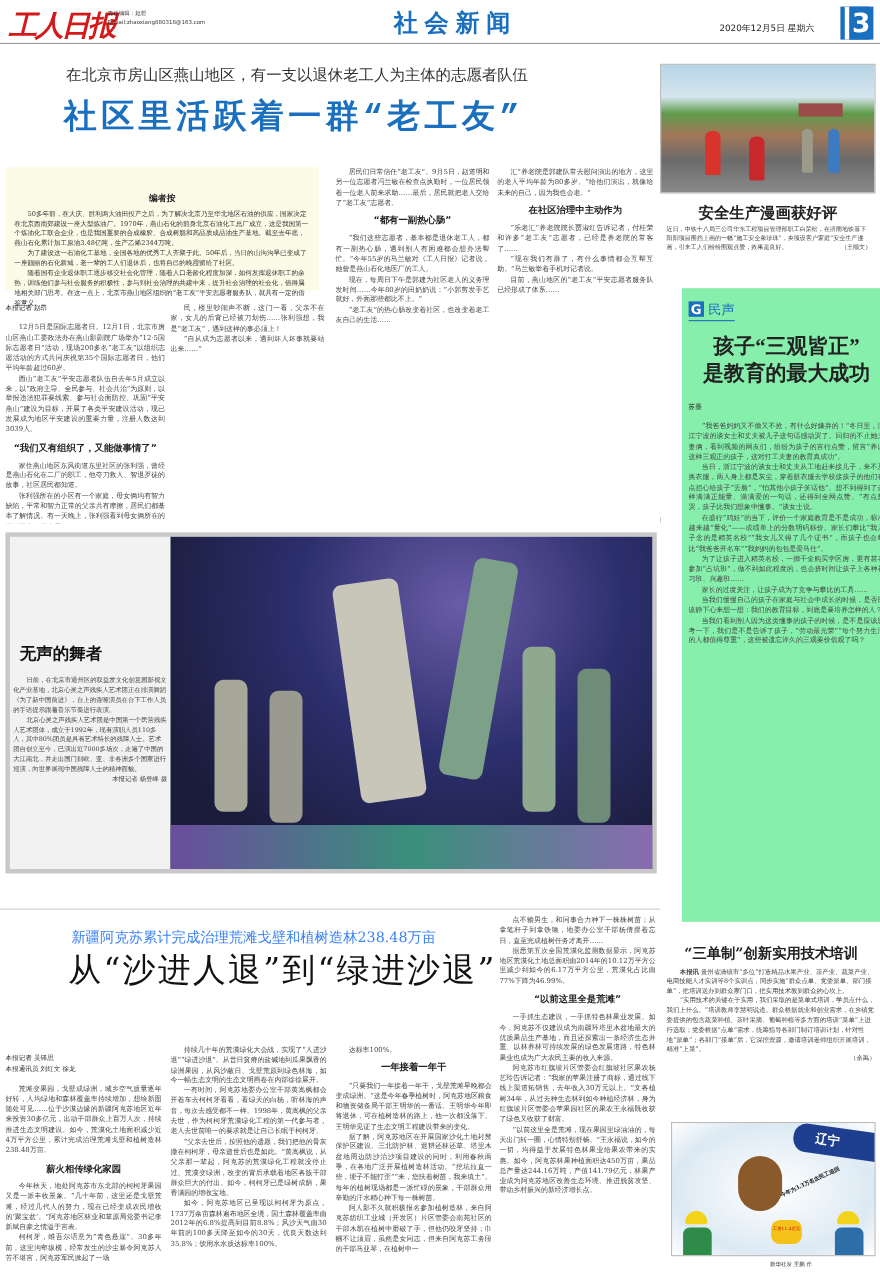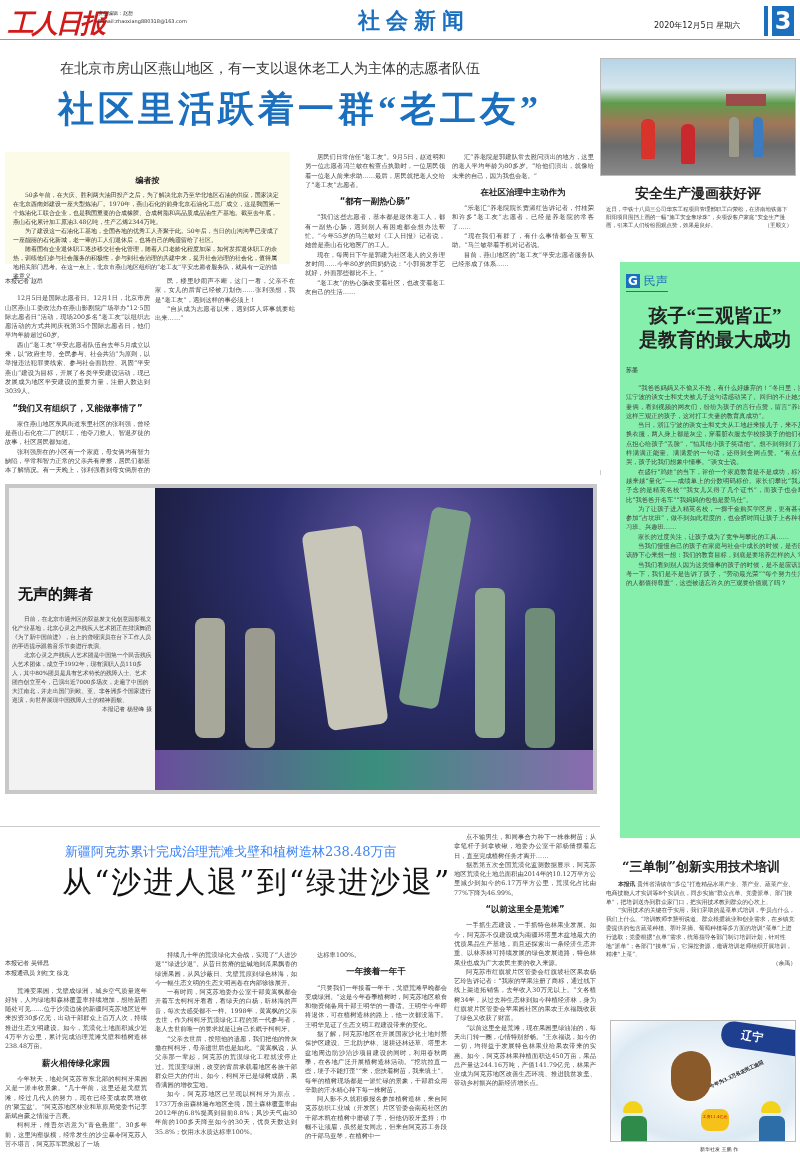--- a/index.html
+++ b/index.html
@@ -5,21 +5,21 @@
 *{box-sizing:border-box;margin:0;padding:0}
 body{width:800px;height:1157px;background:#fff;font-family:"DejaVu Serif",serif;color:#222;position:relative;overflow:hidden}
 .abs{position:absolute}
 .masthead{left:0;top:0;width:800px;height:40px;border-bottom:1px solid #999}
 .logo{left:8px;top:6px;font-size:26px;font-weight:bold;color:#d21a1a;font-style:italic;letter-spacing:-2px;font-family:"DejaVu Serif",serif}
 .editor{left:98px;top:9px;font-size:5px;color:#333;line-height:8px;font-family:"DejaVu Sans",sans-serif}
 .section{left:358px;top:6px;font-size:22px;font-weight:bold;color:#1a6fbf;letter-spacing:6px;font-family:"DejaVu Sans",sans-serif}
 .date{left:654px;top:20px;font-size:8px;color:#222;font-family:"DejaVu Sans",sans-serif}
 .pagenum{left:768px;top:6px;width:26px;height:30px;background:#1a6fbf;color:#fff;font-weight:bold;font-size:24px;text-align:center;line-height:30px;font-family:"DejaVu Sans",sans-serif;border-left:4px solid #fff;box-shadow:-4px 0 0 #1a6fbf}
 .kicker{left:60px;top:60px;font-size:14px;color:#333}
-.headline{left:58px;top:85px;font-size:36px;font-weight:bold;color:#1a6fbf;letter-spacing:4px;font-family:Liberation Serif, serif}
+.headline{left:58px;top:85px;font-size:30px;font-weight:bold;color:#1a6fbf;letter-spacing:4px;font-family:Liberation Mono, monospace}
 .editornote{left:5px;top:152px;width:285px;height:112px;background:#fcfbe8;padding:23px 8px}
 .editornote h4{font-size:8px;text-align:center;margin-bottom:4px}
 .editornote p{font-size:6px;line-height:9px;text-indent:12px;color:#333}
 .txtcol{font-size:6.3px;line-height:9.3px;color:#444;text-align:justify}
 .txtcol p{text-indent:12px}
 .sub{font-size:8.5px;font-weight:bold;text-align:center;margin:8px 0 6px;color:#222;font-family:"DejaVu Sans",sans-serif}
 .byline{font-size:6px;color:#333;margin-bottom:8px}
 .photo1{left:600px;top:58px;width:196px;height:118px;background:linear-gradient(180deg,#b6d4e6 0%,#d6e6ee 25%,#5f9c4b 38%,#a17758 55%,#6b6b6b 75%,#8a8a8a 100%);border:1px solid #bbb}
 .photo1 .sign{position:absolute;left:125px;top:35px;width:40px;height:12px;background:#9c4a4a}
 .photo1 .fig{position:absolute;width:14px;height:40px;border-radius:6px 6px 2px 2px}

